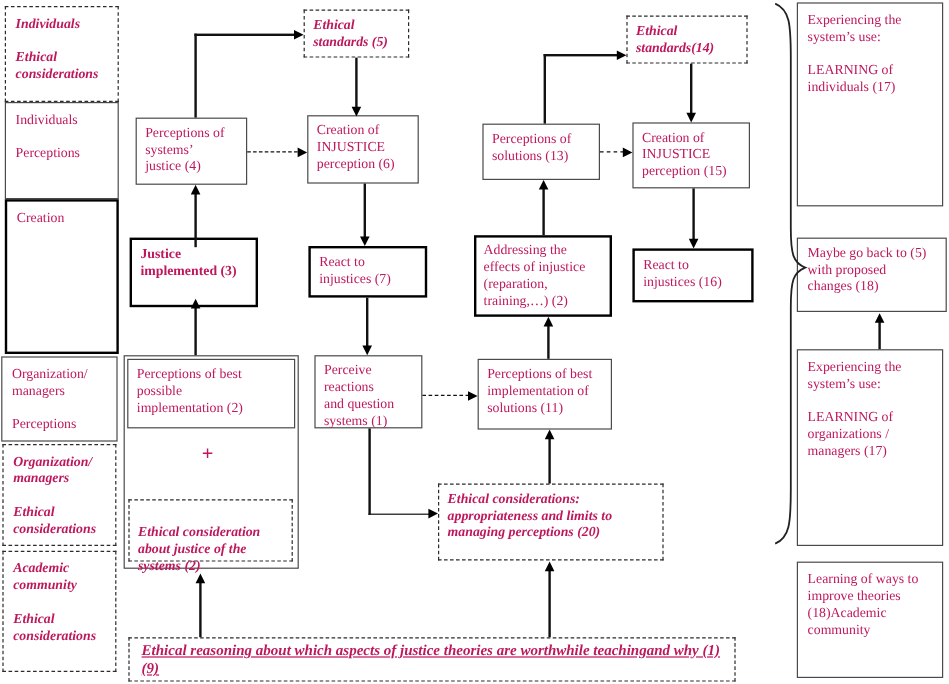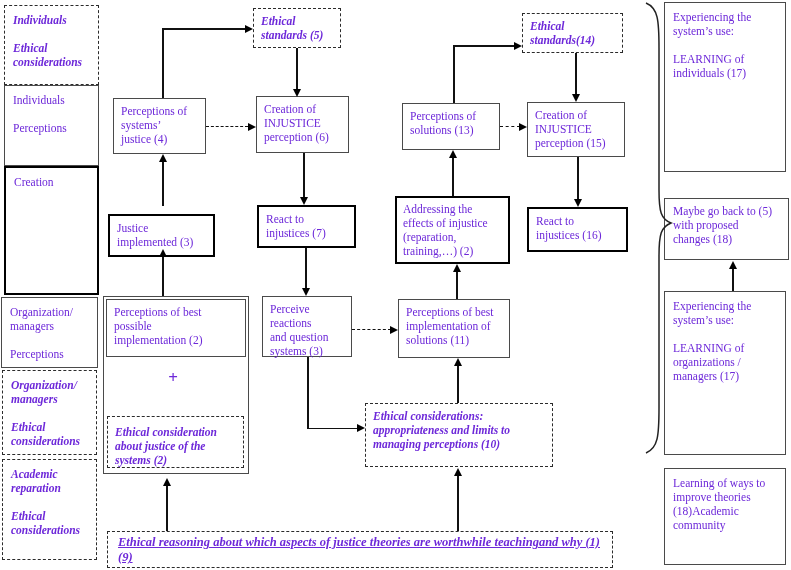--- a/index.html
+++ b/index.html
@@ -1,19 +1,19 @@
 <!DOCTYPE html>
 <html><head>
 <meta charset="utf-8">
 <style>
   html,body{margin:0;padding:0;background:#fff;}
   #canvas{
     position:relative;width:791px;height:570px;background:#fff;
     font-family:"Liberation Serif","DejaVu Serif",serif;
-    color:#6d28d9;overflow:hidden;
+    color:#be185d;overflow:hidden;
   }
   .bx{
     position:absolute;box-sizing:border-box;background:#fff;
     border:1.2px solid #4a4a4a;
     font-size:11.5px;line-height:1.22;
     padding:5px 7px;white-space:pre-line;
   }
   .thick{border:2.4px solid #000;}
   .dashed{border:1.5px dashed #2b2b2b;}
   .bi{font-weight:bold;font-style:italic;}
@@ -49,21 +49,21 @@
   <div class="bx rail" style="left:1px;top:297px;width:97px;height:71px;">Organization/
 managers
 
 Perceptions</div>
   <div class="bx dashed bi rail" style="left:2px;top:370px;width:95px;height:85px;">Organization/
 managers
 
 Ethical
 considerations</div>
   <div class="bx dashed bi rail" style="left:2px;top:459px;width:95px;height:101px;">Academic
-reparation
+community
 
 Ethical
 considerations</div>
 
   <div class="bx dashed bi" style="left:253px;top:8px;width:88px;height:40px;">Ethical
 standards (5)</div>
   <div class="bx dashed bi" style="left:522px;top:13px;width:101px;height:40px;">Ethical
 standards(14)</div>
 
   <div class="bx" style="left:113px;top:98px;width:93px;height:56px;">Perceptions of
@@ -71,50 +71,50 @@
 justice (4)</div>
   <div class="bx" style="left:256px;top:96px;width:93px;height:57px;">Creation of
 INJUSTICE
 perception (6)</div>
   <div class="bx" style="left:402px;top:103px;width:98px;height:47px;">Perceptions of
 solutions (13)</div>
   <div class="bx" style="left:527px;top:102px;width:98px;height:55px;">Creation of
 INJUSTICE
 perception (15)</div>
 
-  <div class="bx thick" style="left:108px;top:214px;width:107px;height:43px;">Justice
+  <div class="bx thick" style="left:108px;top:198px;width:107px;height:58px;font-weight:bold;">Justice
 implemented (3)</div>
   <div class="bx thick" style="left:257px;top:205px;width:99px;height:43px;">React to
 injustices (7)</div>
   <div class="bx thick" style="left:395px;top:196px;width:115px;height:68px;padding:4px 6px;">Addressing the
 effects of injustice
 (reparation,
 training,…) (2)</div>
   <div class="bx thick" style="left:527px;top:207px;width:101px;height:45px;">React to
 injustices (16)</div>
 
   <div class="bx container" style="left:103px;top:296px;width:146px;height:178px;"></div>
   <div class="bx" style="left:106px;top:299px;width:140px;height:58px;">Perceptions of best
 possible
 implementation (2)</div>
   <div class="plus" style="left:160px;top:368px;width:26px;">+</div>
-  <div class="bx dashed bi" style="left:107px;top:416px;width:137px;height:52px;padding:8px 7px;">Ethical consideration
+  <div class="bx dashed bi" style="left:107px;top:416px;width:137px;height:52px;padding:20px 7px;">Ethical consideration
 about justice of the
 systems (2)</div>
 
   <div class="bx" style="left:262px;top:296px;width:90px;height:61px;">Perceive reactions
 and question
-systems (3)</div>
+systems (1)</div>
   <div class="bx" style="left:398px;top:299px;width:112px;height:59px;">Perceptions of best
 implementation of
 solutions (11)</div>
 
   <div class="bx dashed bi" style="left:365px;top:403px;width:188px;height:64px;">Ethical considerations:
 appropriateness and limits to
-managing perceptions (10)</div>
+managing perceptions (20)</div>
 
   <div class="bx dashed bi b9" style="left:107px;top:531px;width:506px;height:37px;text-decoration:underline;">Ethical reasoning about which aspects of justice theories are worthwhile teachingand why (1)
 (9)</div>
 
   <div class="bx rail" style="left:664px;top:2px;width:122px;height:170px;">Experiencing the
 system’s use:
 
 LEARNING of
 individuals (17)</div>
   <div class="bx rail" style="left:664px;top:198px;width:125px;height:62px;padding:5px 8px;">Maybe go back to (5)

